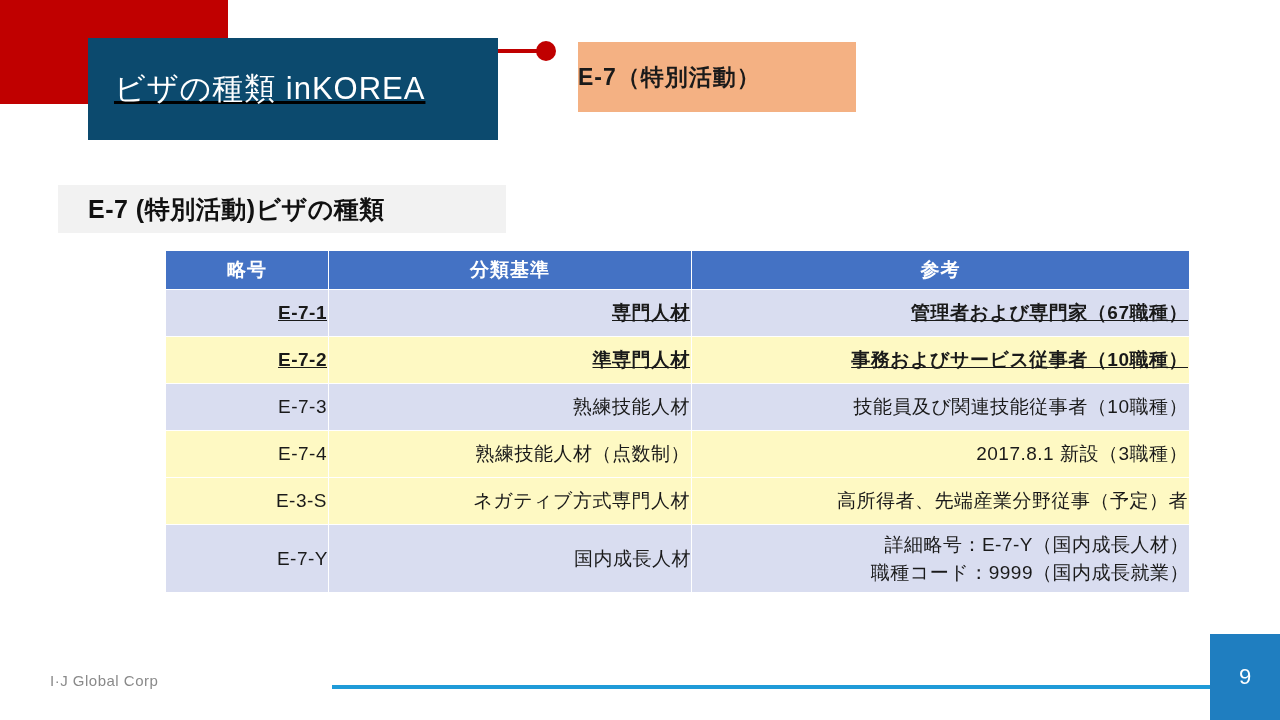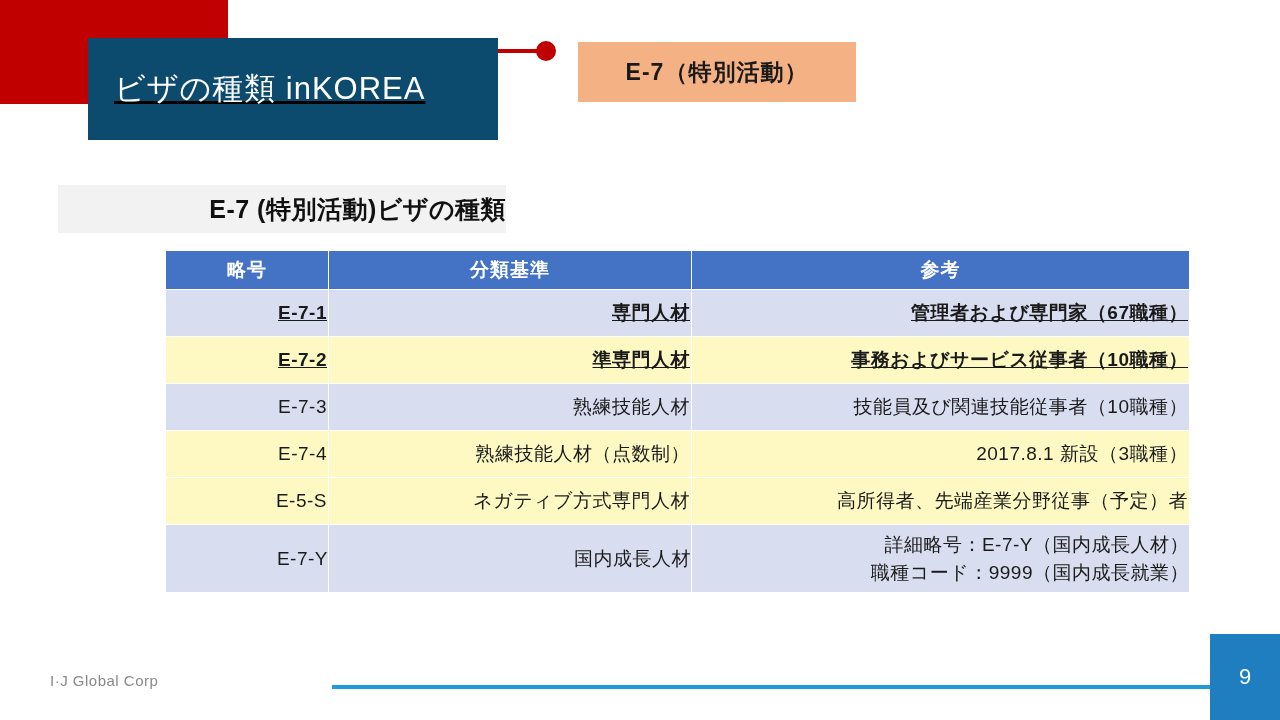--- a/index.html
+++ b/index.html
@@ -57,44 +57,43 @@
     width: 20px;
     height: 20px;
     border-radius: 50%;
     background: #c00000;
   }
   .chip {
     position: absolute;
     left: 578px;
     top: 42px;
     width: 278px;
-    height: 60px;
+    height: 70px;
     background: #f4b183;
     display: flex;
     align-items: center;
-    justify-content: center;
+    justify-content: flex-start;
   }
   .chip-text {
     font-size: 23px;
     font-weight: bold;
     color: #1a1a1a;
     letter-spacing: 1px;
   }
 
   
   .section-heading {
     position: absolute;
     left: 58px;
     top: 185px;
     width: 448px;
     height: 48px;
     background: #f2f2f2;
     display: flex;
     align-items: center;
-    justify-content: flex-end;
   }
   .section-heading span {
     font-size: 25px;
     font-weight: bold;
     color: #111111;
     padding-left: 30px;
     letter-spacing: 0.5px;
     white-space: nowrap;
   }
 
@@ -220,21 +219,21 @@
         <td class="col-a">E-7-3</td>
         <td class="col-b">熟練技能人材</td>
         <td class="col-c">技能員及び関連技能従事者（10職種）</td>
       </tr>
       <tr class="row-odd">
         <td class="col-a">E-7-4</td>
         <td class="col-b">熟練技能人材（点数制）</td>
         <td class="col-c">2017.8.1 新設（3職種）</td>
       </tr>
       <tr class="row-odd">
-        <td class="col-a">E-5-S</td>
+        <td class="col-a">E-3-S</td>
         <td class="col-b">ネガティブ方式専門人材</td>
         <td class="col-c">高所得者、先端産業分野従事（予定）者</td>
       </tr>
       <tr class="row-even">
         <td class="col-a two-line">E-7-Y</td>
         <td class="col-b two-line">国内成長人材</td>
         <td class="col-c two-line">詳細略号：E-7-Y（国内成長人材）<br>職種コード：9999（国内成長就業）</td>
       </tr>
     </tbody>
   </table>

